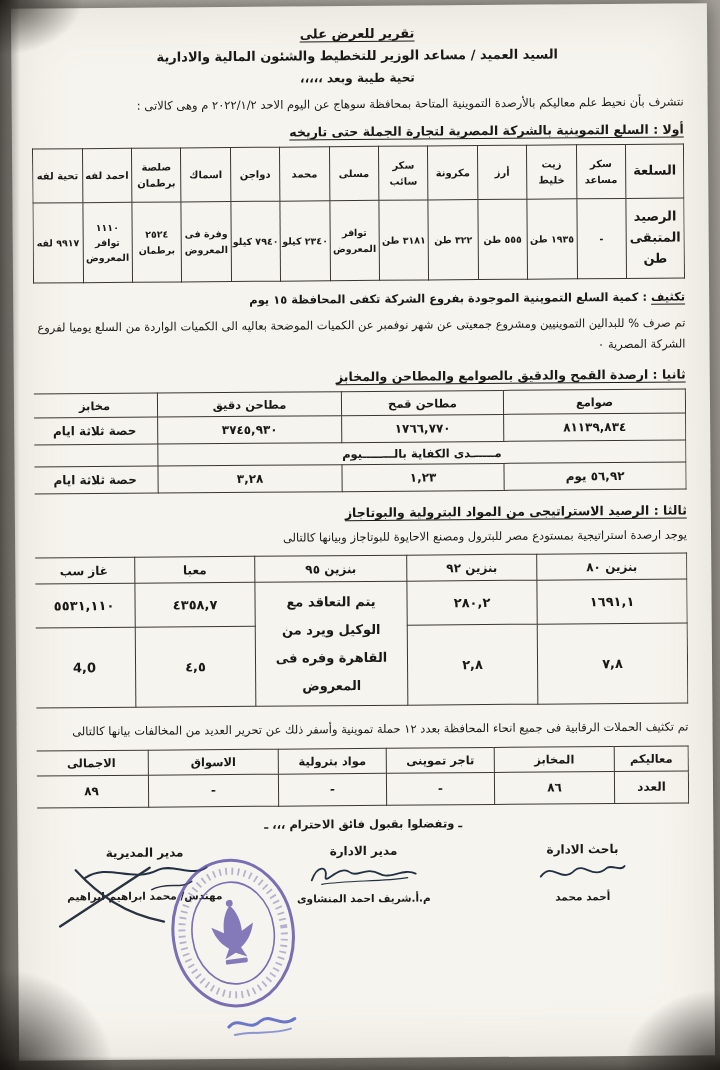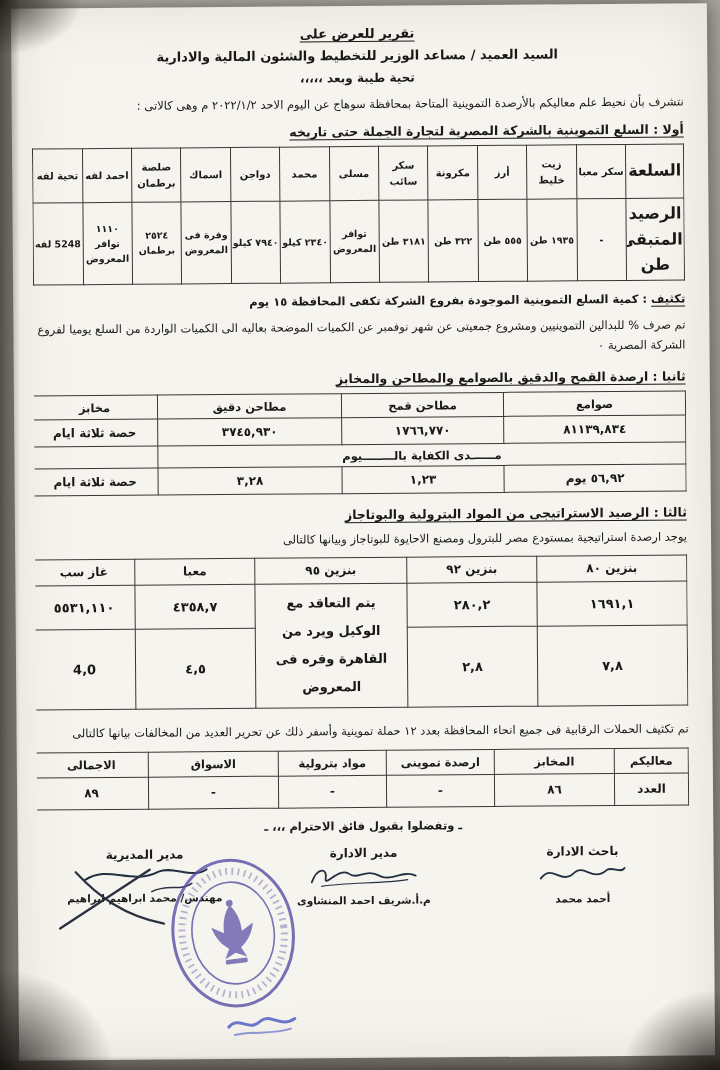--- a/index.html
+++ b/index.html
@@ -26,21 +26,21 @@
   .title2 { font-size:13px; margin-top:7px; }
   .salut  { font-size:12px; margin-top:8px; }
   .intro  { margin-top:12px; font-size:11.5px; }
   .sec-h  { margin-top:13px; margin-bottom:7px; font-size:12.5px; }
 
   table { border-collapse:collapse; width:100%; table-layout:fixed; direction:rtl; }
   th, td { border:1px solid #3a3733; text-align:center; vertical-align:middle; padding:2px 1px; overflow:hidden; }
 
   .t1 th { font-size:10px; font-weight:bold; height:54px; line-height:1.55; }
   .t1 td { font-size:9.5px; font-weight:bold; height:80px; line-height:1.6; }
-  .t1 .rowlabel { font-size:16px;margin-top:48px; }
+  .t1 .rowlabel { font-size:13px;margin-top:48px; }
 
   .t2 th { height:24px; font-size:11.5px; font-weight:bold; }
   .t2 td { height:27px; font-size:12px; font-weight:bold; }
   .t2 .mid { height:22px; font-size:11.5px; }
 
   .t3 th { height:26px; font-size:12px; font-weight:bold; }
   .t3 .r1 td { height:44px; font-size:13px; font-weight:bold; }
   .t3 .r2 td { height:80px; font-size:13px; font-weight:bold; }
   .t3 .note-cell { font-size:13px; font-weight:bold; line-height:2.15; padding:4px 8px; }
 
@@ -76,21 +76,21 @@
 
       <div class="b u sec-h">أولا : السلع التموينية بالشركة المصرية لتجارة الجملة حتى تاريخه</div>
 
       <table class="t1">
         <colgroup>
             <col style="width:58px">
           </colgroup>
         <tbody>
             <tr>
           <th class="rowlabel">السلعة</th>
-          <th>سكر معبا</th>
+          <th>سكر مساعد</th>
           <th>زيت خليط</th>
           <th>أرز</th>
           <th>مكرونة</th>
           <th>سكر سائب</th>
           <th>مسلى</th>
           <th>محمد</th>
           <th>دواجن</th>
           <th>اسماك</th>
           <th>صلصة برطمان</th>
           <th>احمد لفه</th>
@@ -105,21 +105,21 @@
           <td>١٩٣٥ طن</td>
           <td>٥٥٥ طن</td>
           <td>٣٢٢ طن</td>
           <td>٣١٨١ طن</td>
           <td>توافر المعروض</td>
           <td>٢٣٤٠ كيلو</td>
           <td>٧٩٤٠ كيلو</td>
           <td>وفرة فى المعروض</td>
           <td>٢٥٢٤ برطمان</td>
           <td>١١١٠ توافر المعروض</td>
-          <td>5248 لفه</td>
+          <td>٩٩١٧ لفه</td>
         </tr>
       </tbody>
         </table>
 
       <div class="note">
         <span class="u b">تكثيف</span><span> : كمية السلع التموينية الموجودة بفروع الشركة تكفى المحافظة ١٥ يوم</span>
       </div>
       <div class="para">تم صرف % للبدالين التموينيين ومشروع جمعيتى عن شهر نوفمبر عن الكميات الموضحة بعاليه الى الكميات الواردة من السلع يوميا لفروع الشركة المصرية ٠</div>
 
       <div class="b u sec-h">ثانيا : ارصدة القمح والدقيق بالصوامع والمطاحن والمخابز</div>
@@ -200,21 +200,21 @@
             <col style="width:120px">
             <col style="width:108px">
             <col style="width:108px">
             <col style="width:130px">
             <col style="width:114px">
           </colgroup>
         <tbody>
             <tr>
           <th>معاليكم</th>
           <th>المخابز</th>
-          <th>ارصدة تموينى</th>
+          <th>تاجر تموينى</th>
           <th>مواد بترولية</th>
           <th>الاسواق</th>
           <th>الاجمالى</th>
         </tr>
         <tr>
           <td>العدد</td>
           <td>٨٦</td>
           <td>-</td>
           <td>-</td>
           <td>-</td>

